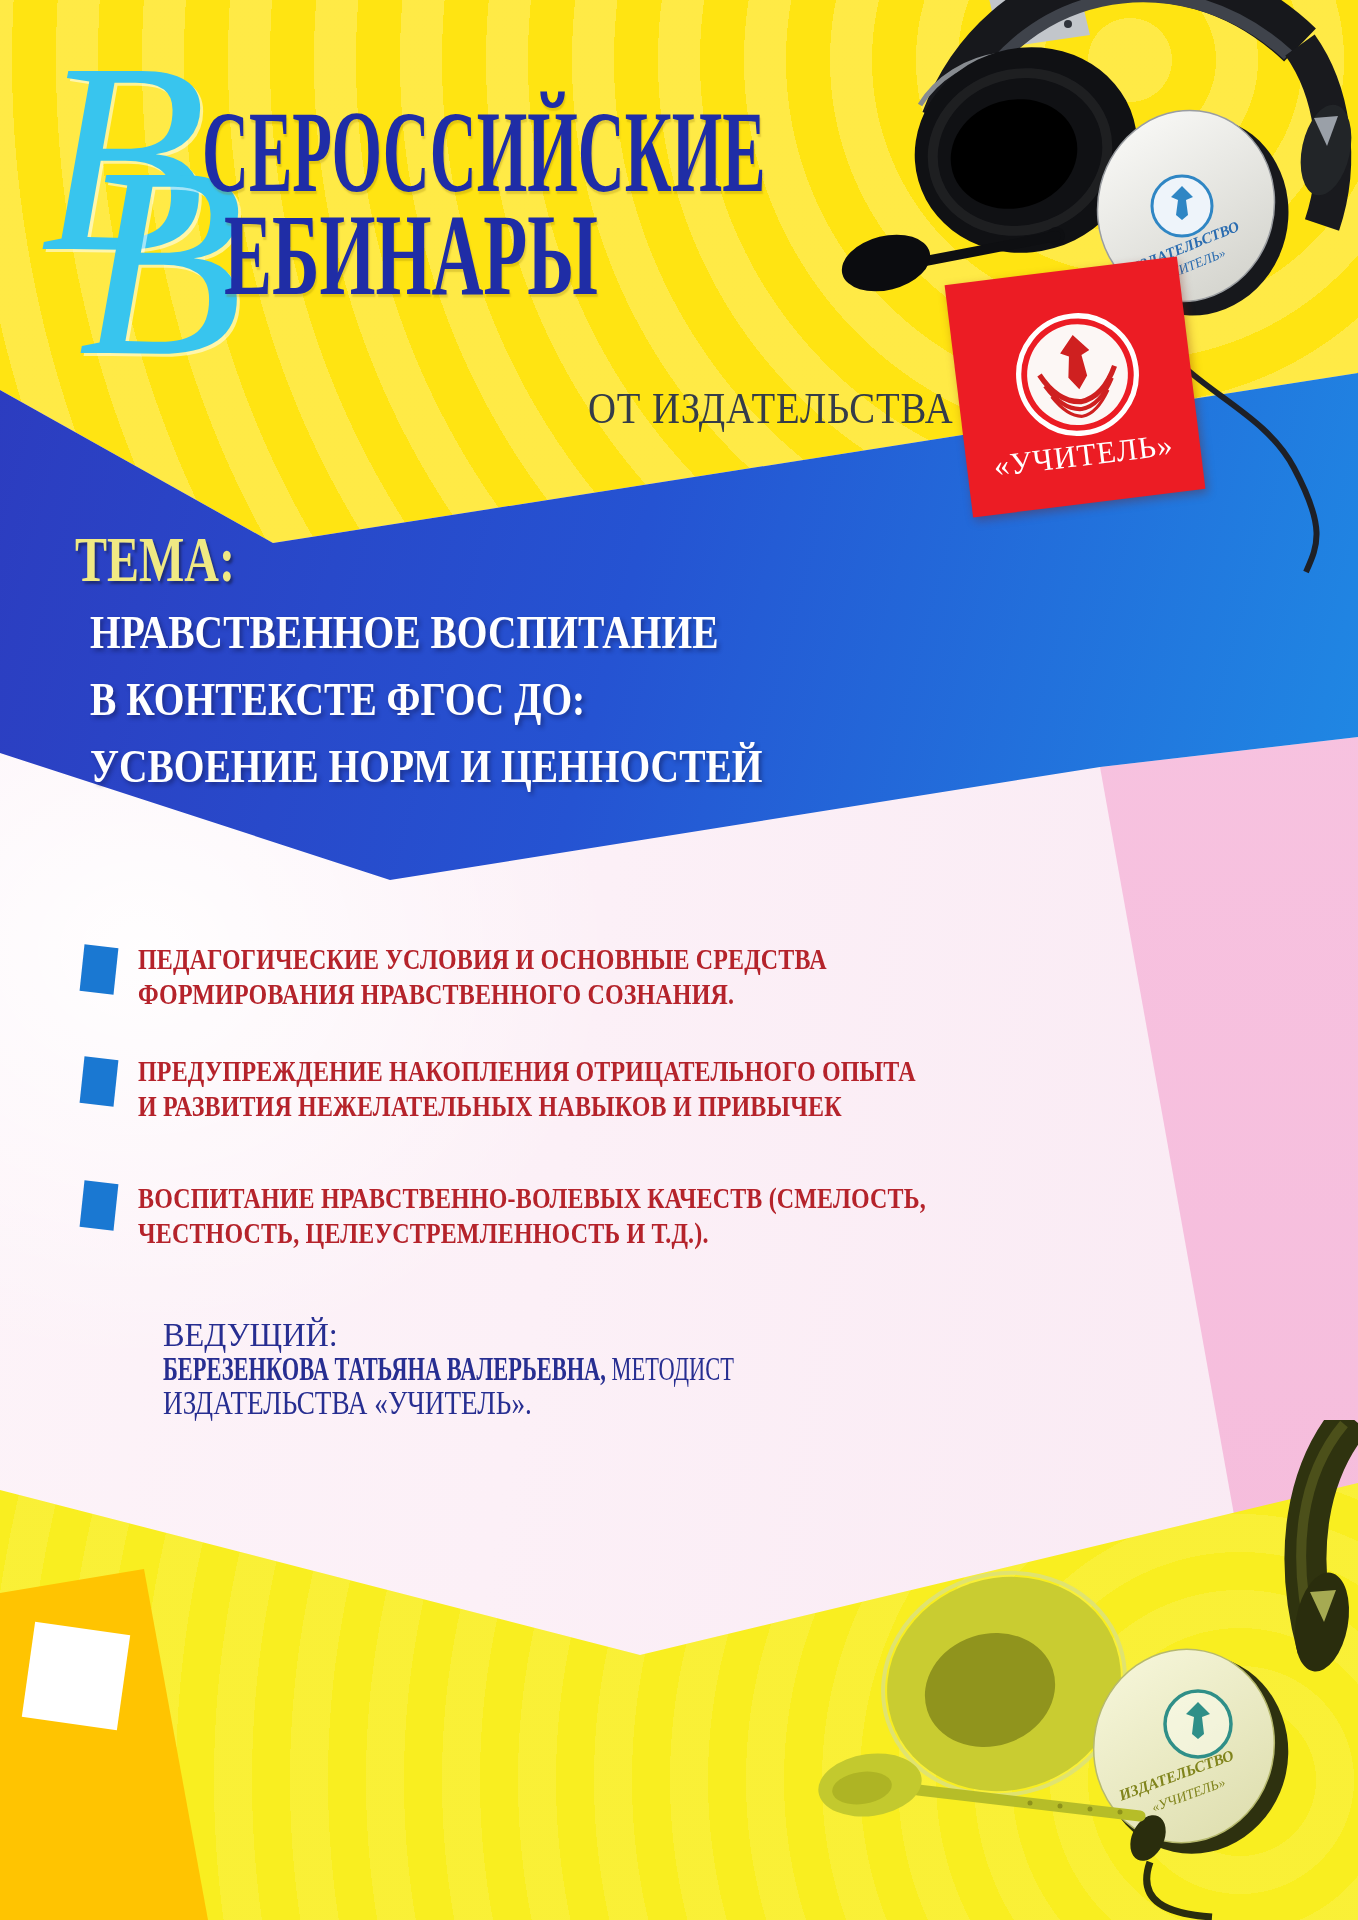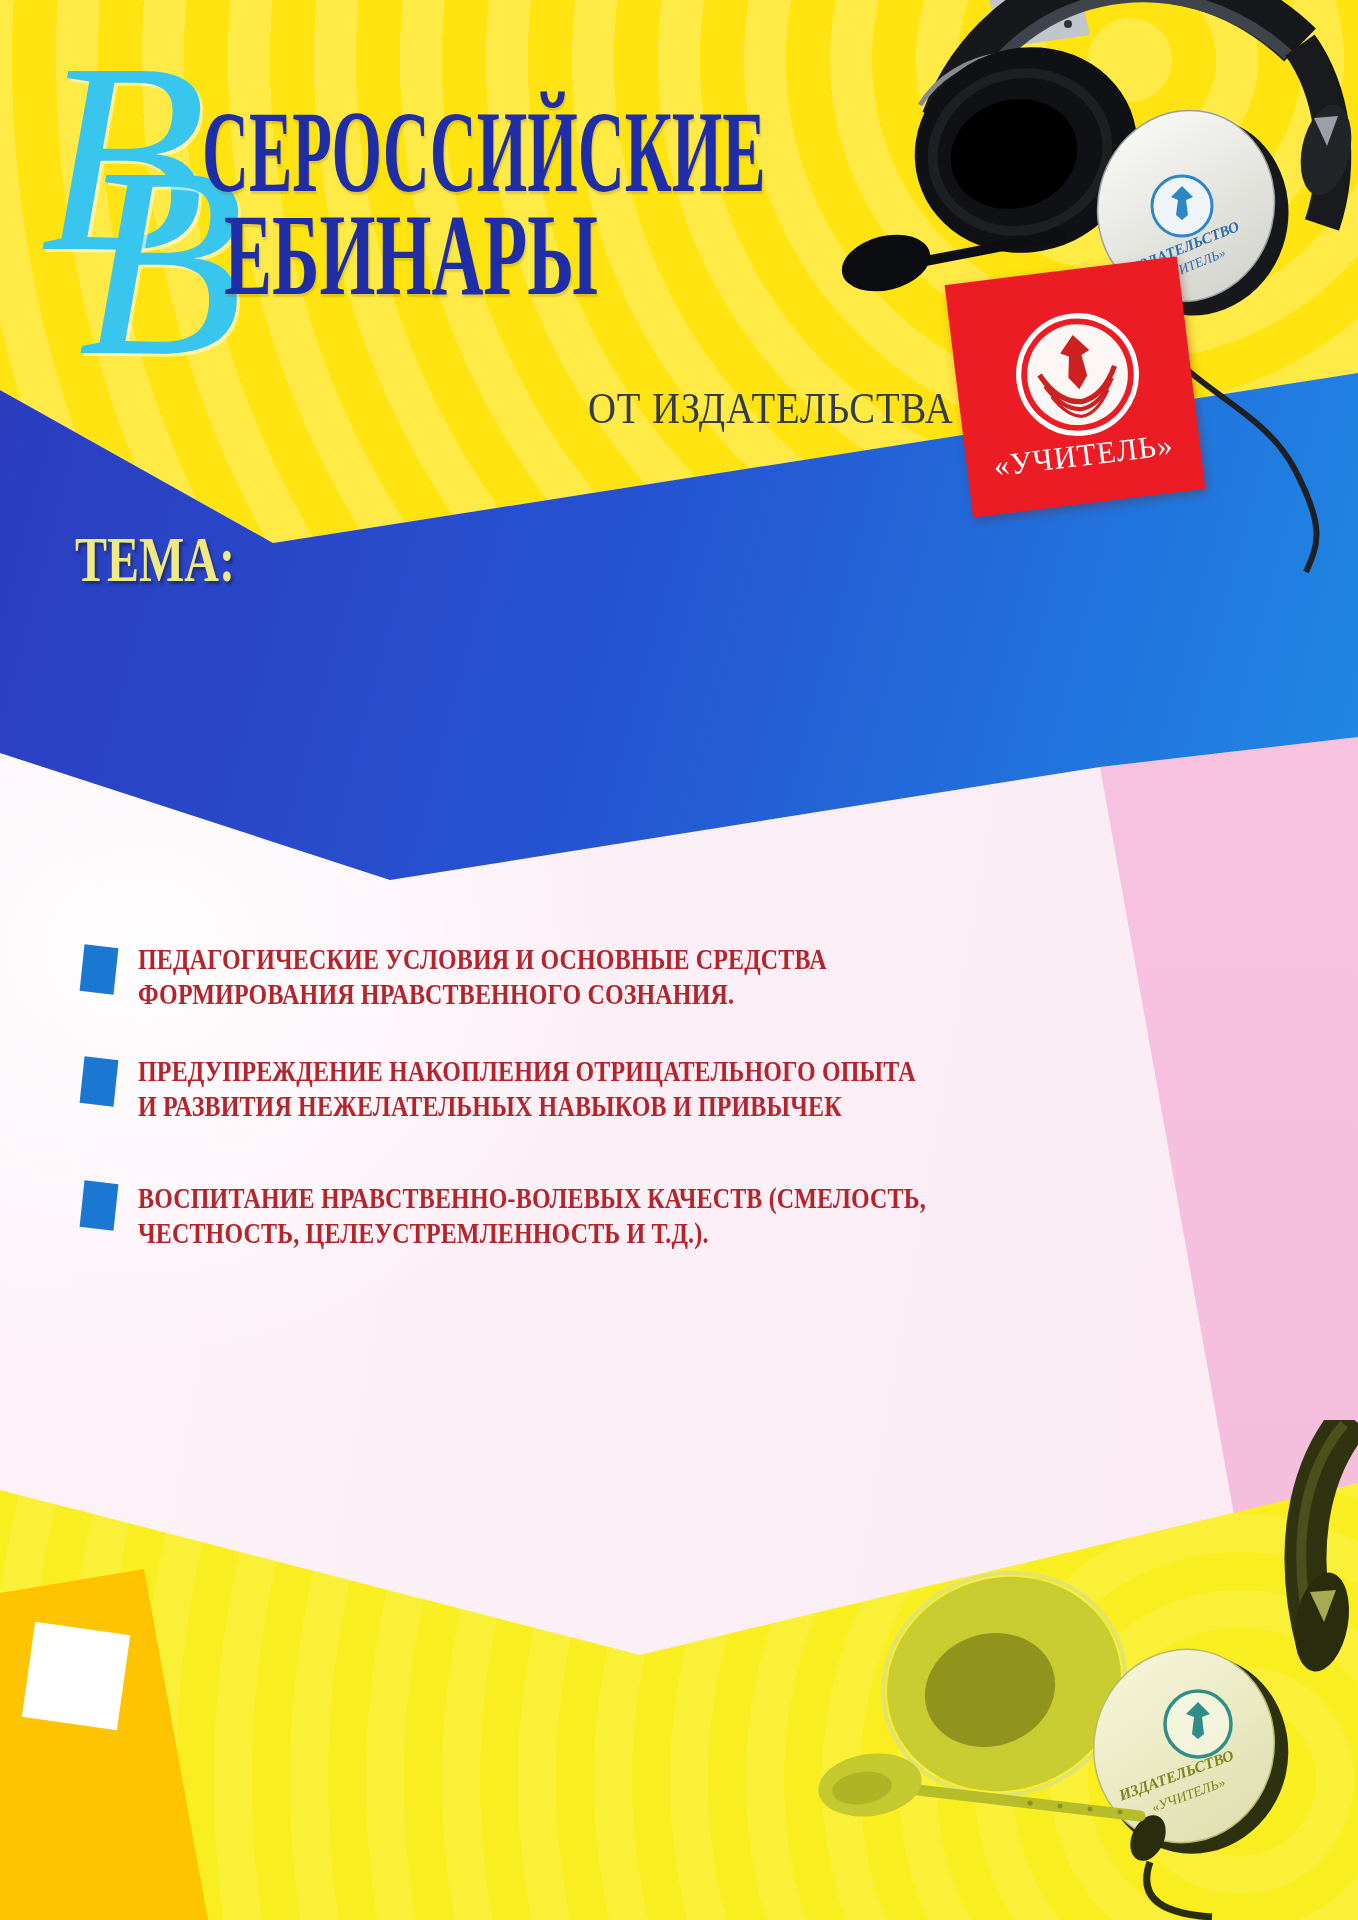--- a/index.html
+++ b/index.html
@@ -152,33 +152,43 @@
   </div>
 
   <div class="abs big-v" style="left:40px;top:22px;">В</div>
   <div class="abs big-v" style="left:78px;top:126px;">В</div>
   <div class="abs title-line" style="left:202px;top:94px;transform:scaleX(.56);">СЕРОССИЙСКИЕ</div>
   <div class="abs title-line" style="left:224px;top:197px;transform:scaleX(.62);">ЕБИНАРЫ</div>
 
   <div class="abs from-pub" style="left:588px;top:383px;">ОТ ИЗДАТЕЛЬСТВА</div>
 
   <div class="abs tema" style="left:75px;top:528px;">ТЕМА:</div>
+  <div class="abs" style="left:90px;top:599px;">
+    <div class="topic-line">НРАВСТВЕННОЕ ВОСПИТАНИЕ</div>
+    <div class="topic-line">В КОНТЕКСТЕ ФГОС ДО:</div>
+    <div class="topic-line">УСВОЕНИЕ НОРМ И ЦЕННОСТЕЙ</div>
+  </div>
 
   <div class="abs bullet-marker" style="left:82px;top:946px;"></div>
   <div class="abs bullet-text" style="left:138px;top:941px;">
     <div>ПЕДАГОГИЧЕСКИЕ УСЛОВИЯ И ОСНОВНЫЕ СРЕДСТВА</div>
     <div>ФОРМИРОВАНИЯ НРАВСТВЕННОГО СОЗНАНИЯ.</div>
   </div>
 
   <div class="abs bullet-marker" style="left:82px;top:1058px;"></div>
   <div class="abs bullet-text" style="left:138px;top:1053px;">
     <div>ПРЕДУПРЕЖДЕНИЕ НАКОПЛЕНИЯ ОТРИЦАТЕЛЬНОГО ОПЫТА</div>
     <div>И РАЗВИТИЯ НЕЖЕЛАТЕЛЬНЫХ НАВЫКОВ И ПРИВЫЧЕК</div>
   </div>
 
   <div class="abs bullet-marker" style="left:82px;top:1182px;"></div>
   <div class="abs bullet-text" style="left:138px;top:1180px;">
     <div>ВОСПИТАНИЕ НРАВСТВЕННО-ВОЛЕВЫХ КАЧЕСТВ (СМЕЛОСТЬ,</div>
     <div>ЧЕСТНОСТЬ, ЦЕЛЕУСТРЕМЛЕННОСТЬ И Т.Д.).</div>
   </div>
 
+  <div class="abs presenter" style="left:163px;top:1318px;">
+    <div class="p-line p1">ВЕДУЩИЙ:</div>
+    <div class="p-line p2"><span class="p-bold">БЕРЕЗЕНКОВА ТАТЬЯНА ВАЛЕРЬЕВНА,</span><span> МЕТОДИСТ</span></div>
+    <div class="p-line p3">ИЗДАТЕЛЬСТВА «УЧИТЕЛЬ».</div>
+  </div>
 
 </div>
 
 </body></html>

